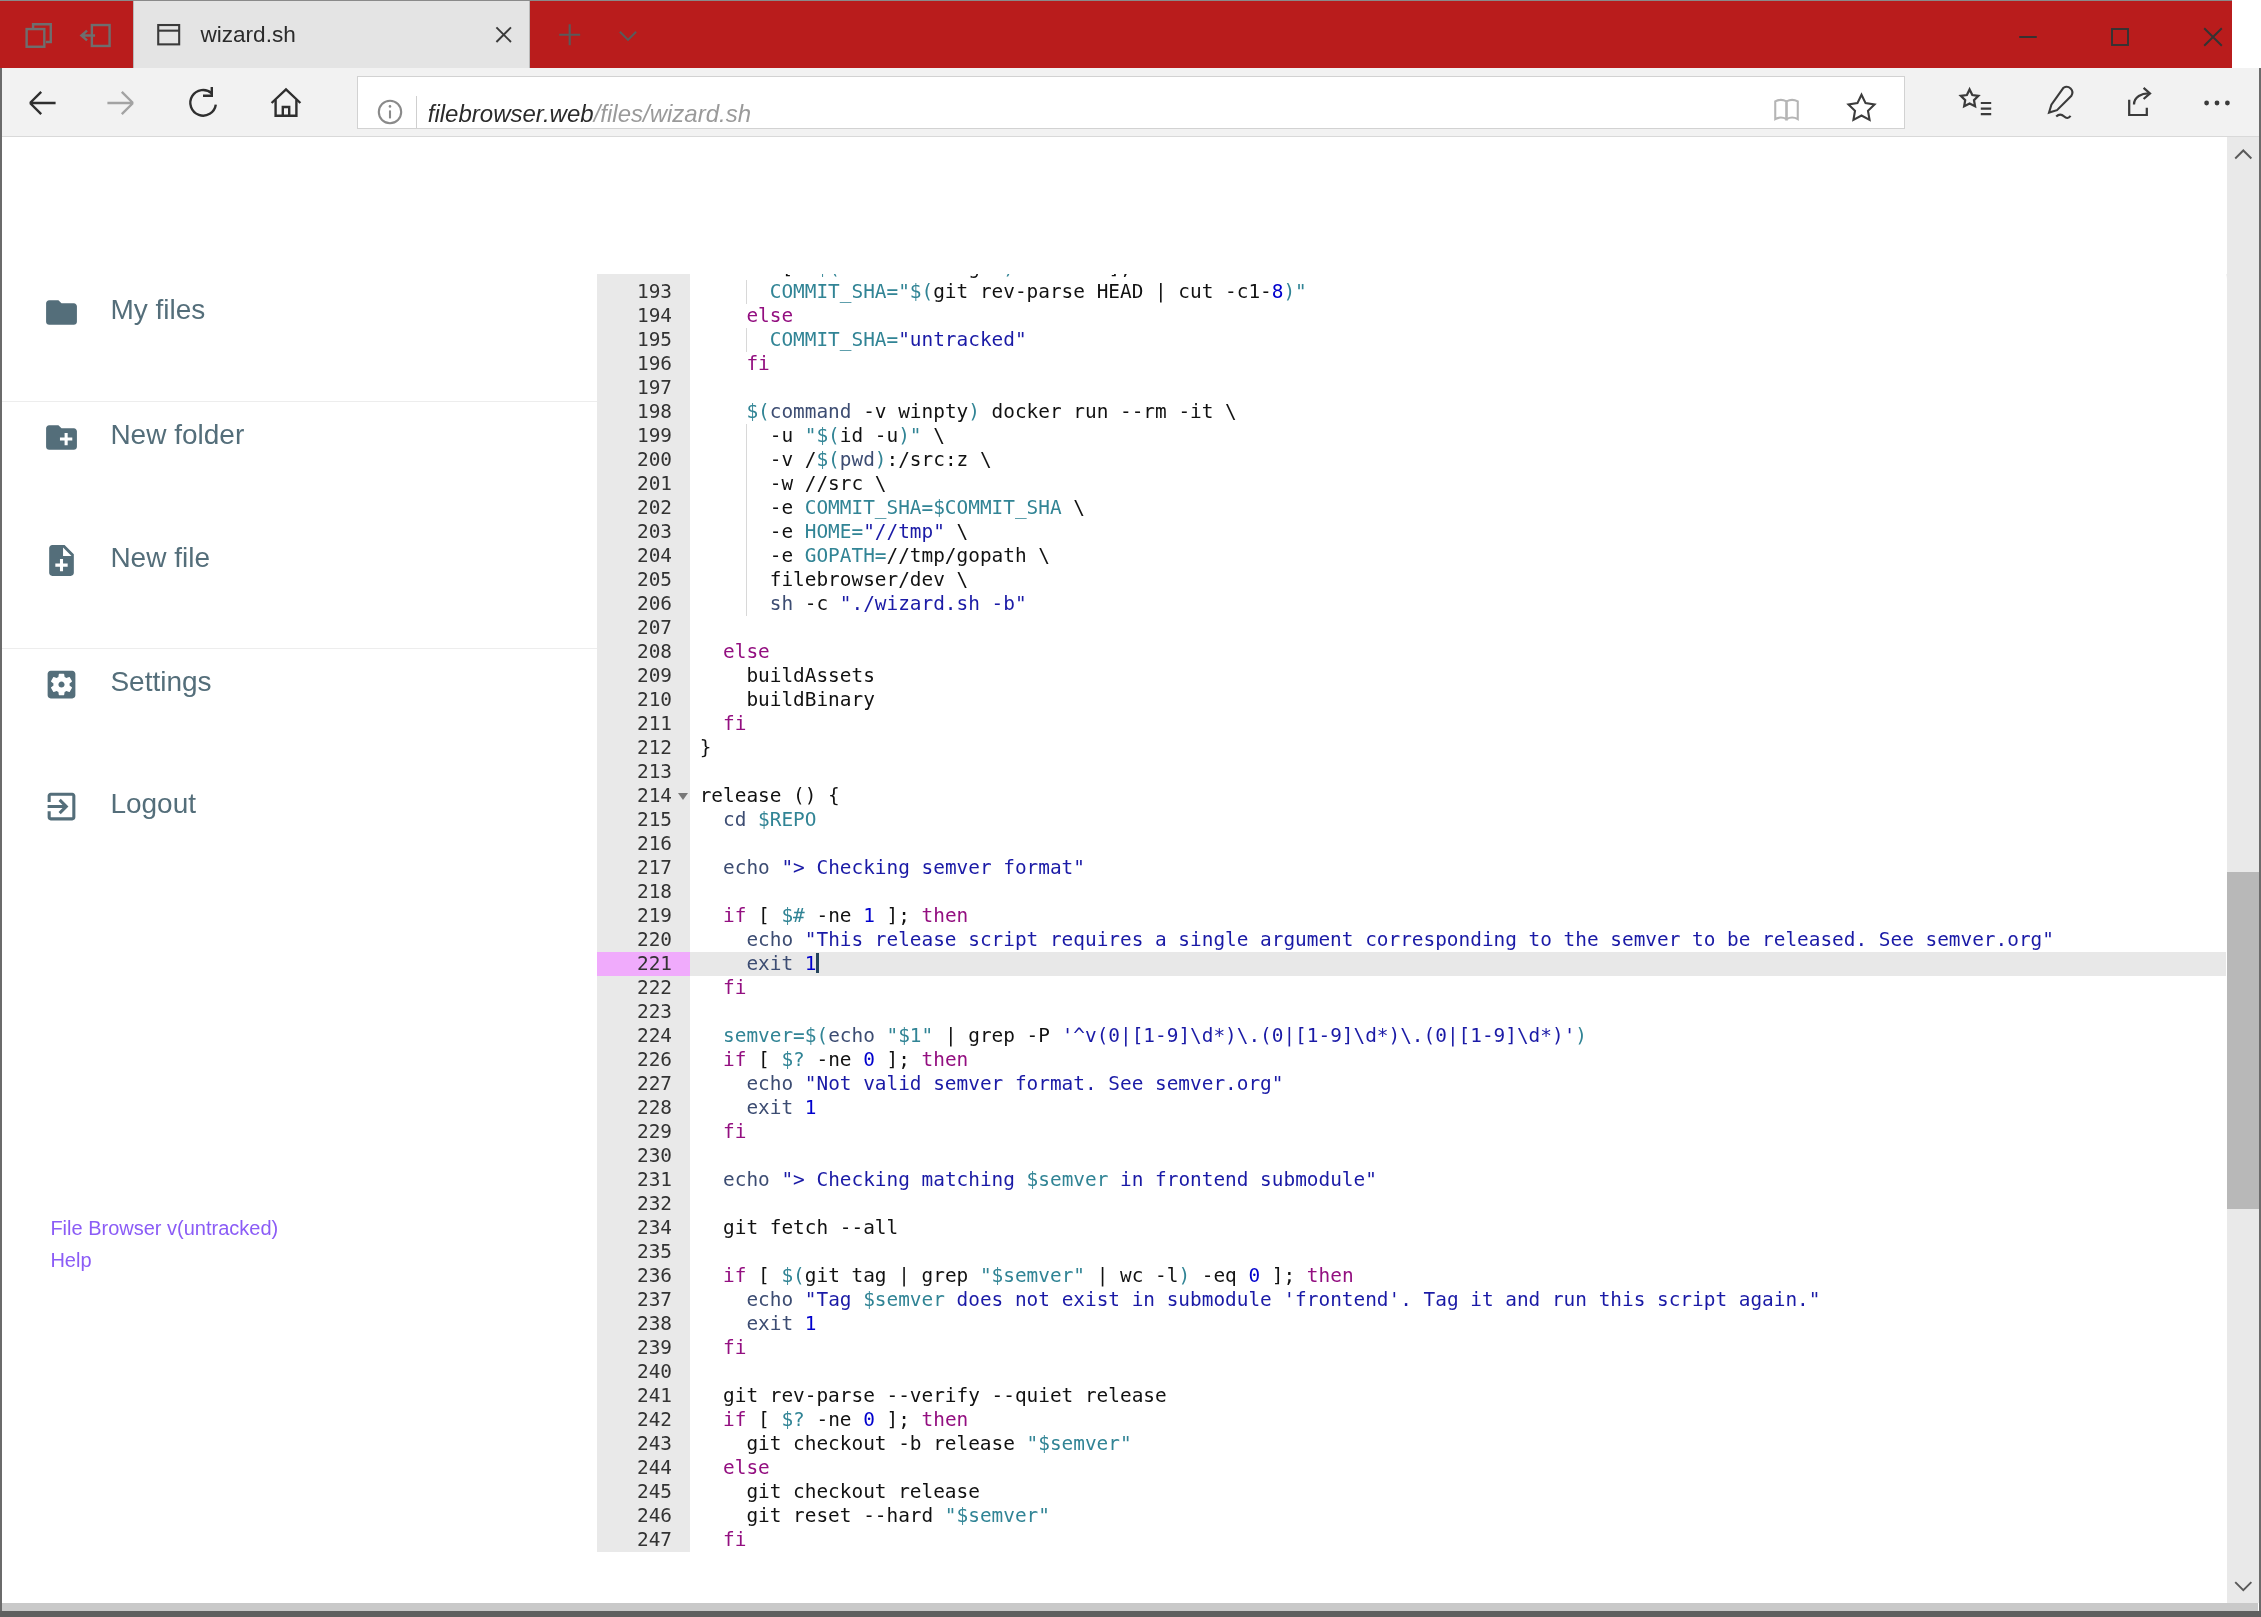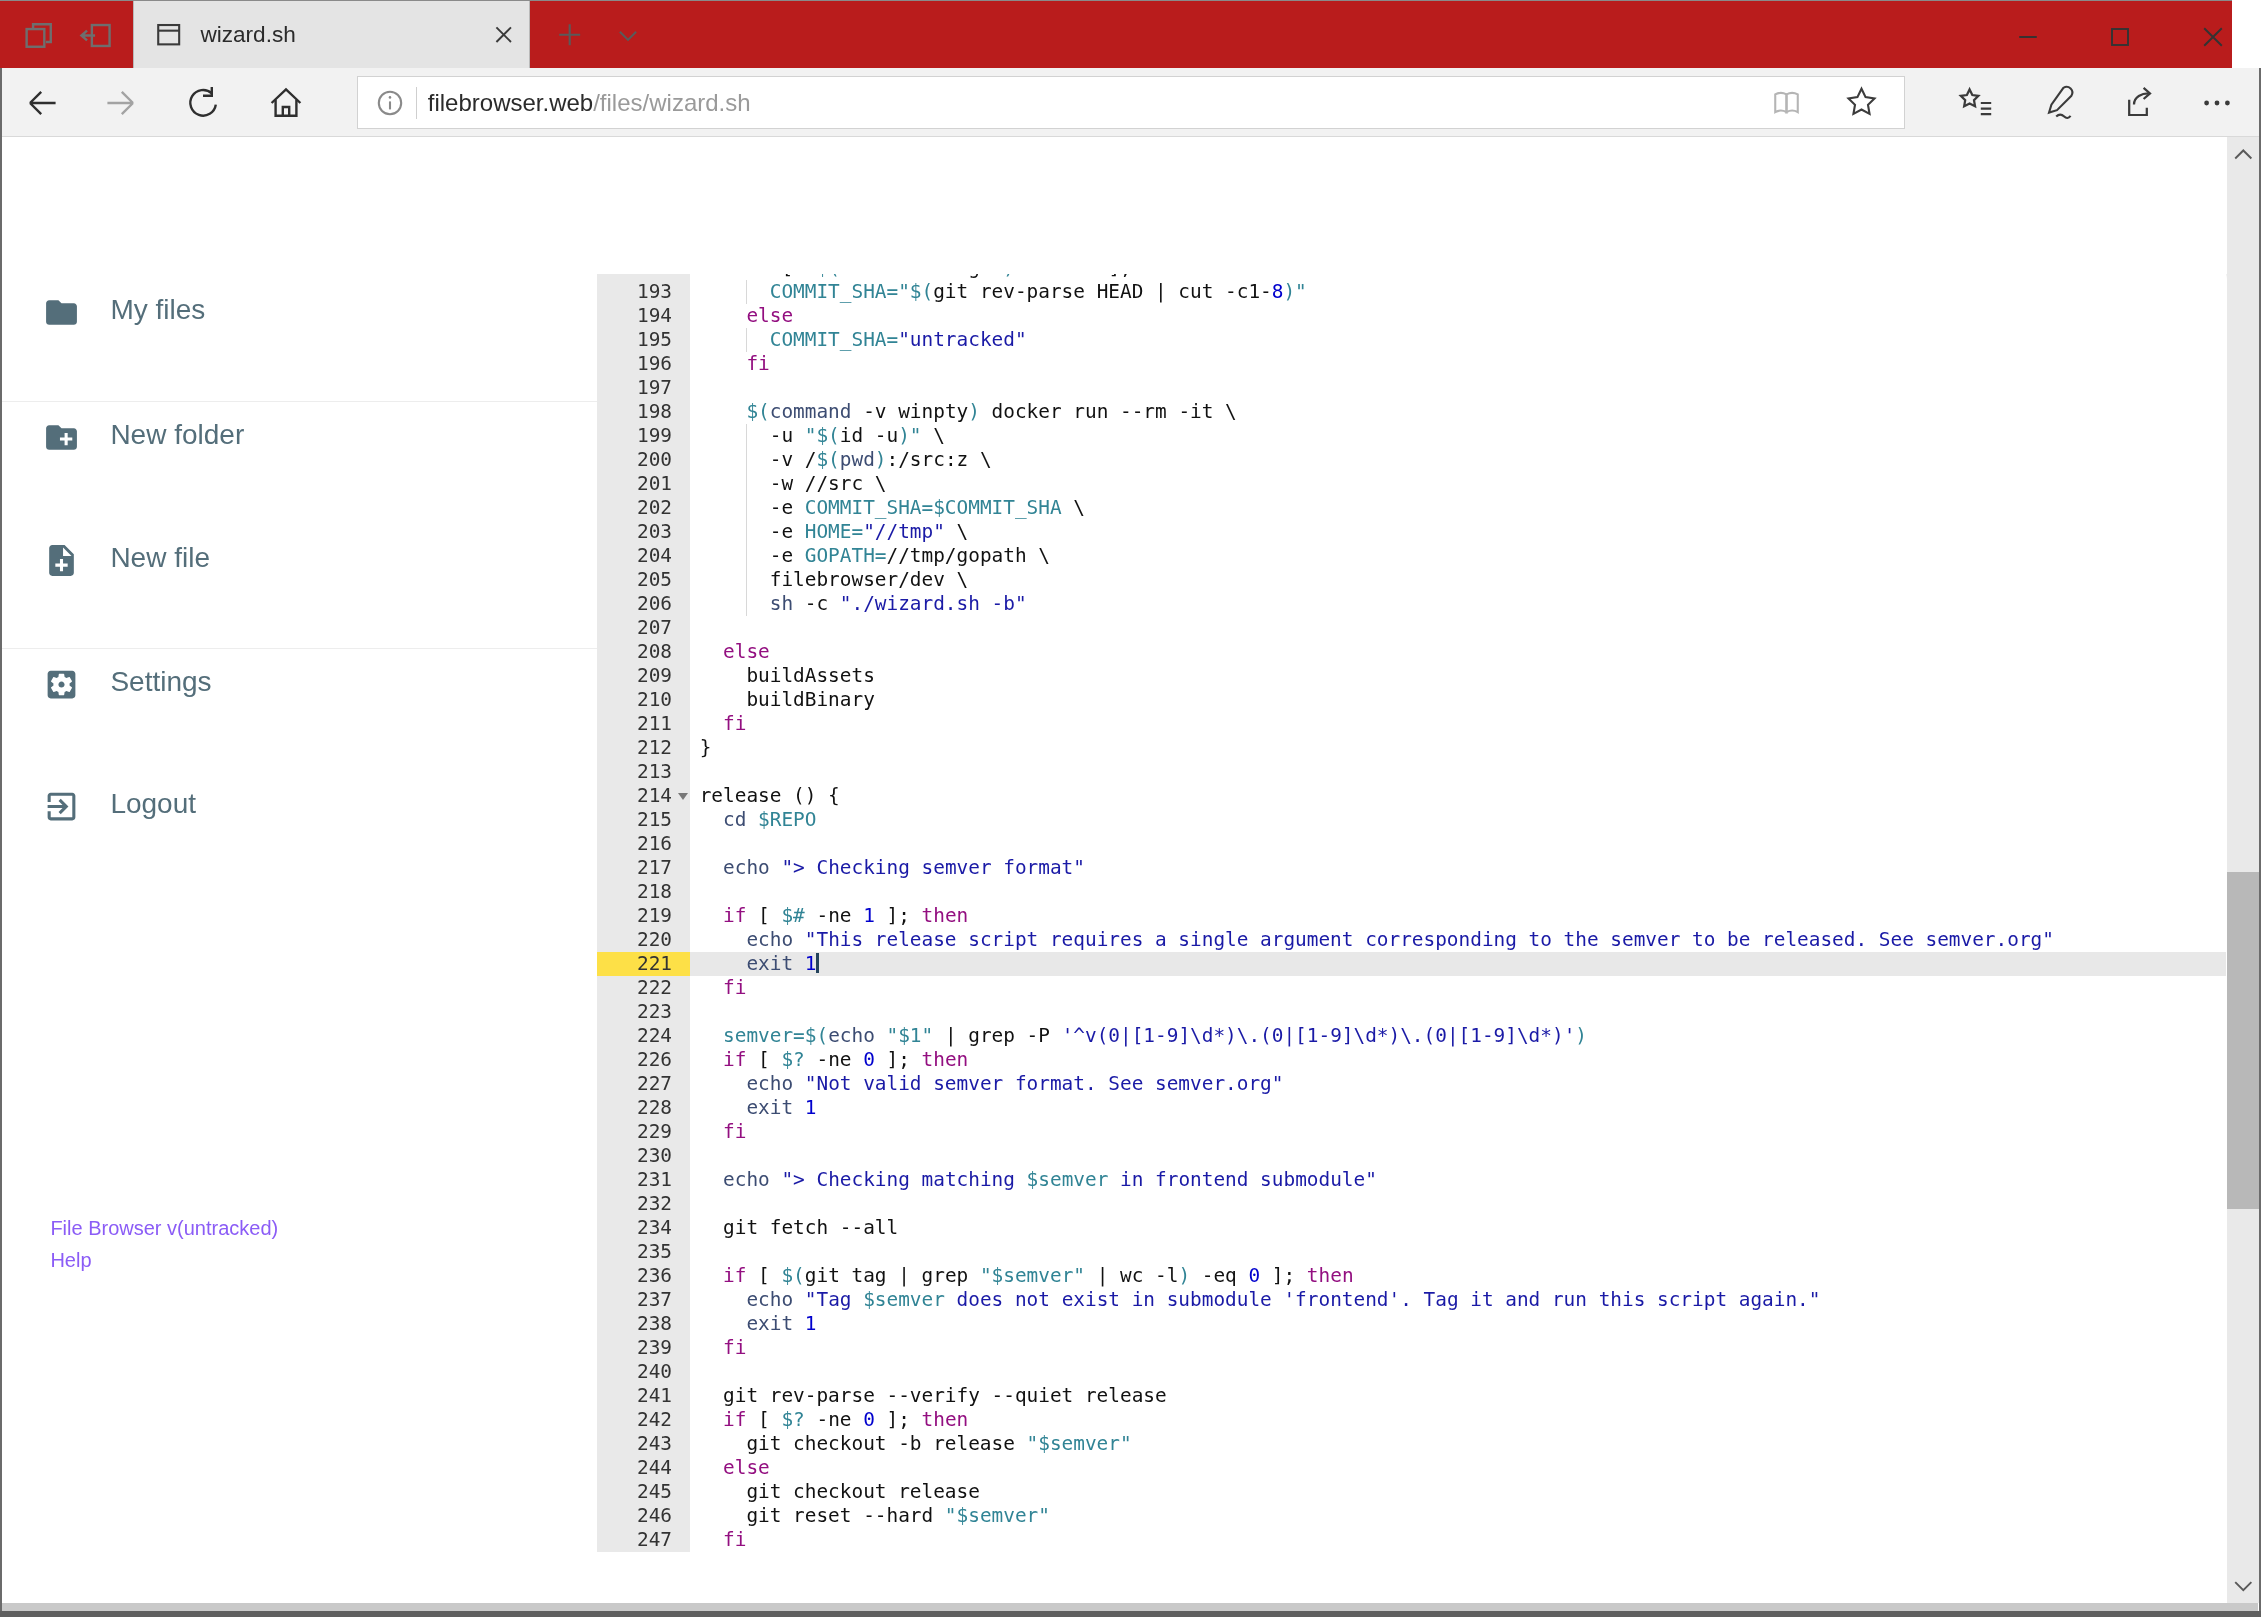--- a/index.html
+++ b/index.html
@@ -11,21 +11,21 @@
   #titlebar{left:0;top:0;width:2232px;height:68px;background:#b91c1c;border-top:0.8px solid #8a8a8a;box-sizing:border-box;}
   .tb-icon-btn{top:14.5px;width:42px;height:39px;display:flex;align-items:center;justify-content:center;}
   #tab{left:133px;top:0;width:397px;height:68px;background:#e4e4e4;display:flex;align-items:center;box-sizing:border-box;border-left:0.8px solid #b9b9b9;border-right:0.8px solid #b9b9b9;}
   #tab .favicon{margin-left:21px;flex:none;}
   #tab .title{margin-left:18px;font-size:22.6px;color:#2b2b2b;flex:1;white-space:nowrap;overflow:hidden;}
   #tab .close{margin-right:16px;flex:none;display:flex;}
   .winctl{top:21px;width:47px;height:29px;display:flex;align-items:center;justify-content:center;}
 
   #toolbar{left:0;top:68px;width:2261px;height:69px;background:#f2f2f2;border-bottom:0.8px solid #dadada;box-sizing:border-box;}
   .nav-btn{top:11.3px;width:48px;height:47px;display:flex;align-items:center;justify-content:center;}
-  #addressbar{left:357px;top:8px;width:1548px;height:53px;background:#fff;border:0.8px solid #d2d2d2;box-sizing:border-box;display:flex;align-items:center;}
+  #addressbar{left:357px;top:8px;width:1548px;height:53px;background:#fff;border:0.8px solid #d2d2d2;box-sizing:border-box;display:flex;align-items:flex-end;font-style:italic;}
   #addressbar .divider{width:0.8px;height:32px;background:#cfcfcf;margin:0 11.3px 0 9.7px;}
   .url{font-size:24px;white-space:nowrap;}
   .url .host{color:#2b2b2b;}
   .url .path{color:#9a9a9a;}
   #addressbar .spacer{flex:1;}
 
   
   #appheader{left:2.4px;top:137px;width:2256px;height:137px;background:#fff;box-shadow:0 1.6px 3.2px rgba(0,0,0,.07);}
   #logo{left:31px;top:164px;width:85px;height:85px;}
   #searchbox{left:148px;top:171px;width:810px;height:86px;background:#f3f3f3;border-radius:6.5px;display:flex;align-items:center;}
@@ -40,21 +40,21 @@
   .side-item svg{margin-left:41px;flex:none;}
   .side-item .lbl{margin-left:30px;font-size:28px;color:#546e7a;}
   .side-div{position:absolute;left:0;width:595px;height:0;border-top:1.6px solid #ededed;}
   #side-footer{position:absolute;left:48px;top:938px;font-size:20px;color:#8b5cf6;line-height:32px;}
 
   
   #editor{left:597px;top:274px;width:1629px;height:1329px;background:#fff;overflow:hidden;}
   #code-scroll{margin-top:-18px;}
   .crow{display:flex;height:24px;line-height:24px;font-family:"DejaVu Sans Mono",monospace;font-size:19.4px;white-space:pre;}
   .gut{width:93px;flex:none;background:#e9e9e9;color:#333;text-align:right;padding-right:18px;box-sizing:border-box;position:relative;}
-  .crow.active .gut{background:#fde047;}
+  .crow.active .gut{background:#f0abfc;}
   .cline{flex:1;padding-left:9.7px;position:relative;}
   .crow.active .cline{background:#e8e8e8;}
   .iguide{position:absolute;left:56px;top:0;bottom:0;border-left:0.8px solid #d8d8d8;}
   .caret{display:inline-block;width:2.4px;height:20px;background:#24435c;vertical-align:-3.2px;}
   .fold{position:absolute;right:1.6px;top:9px;width:0;height:0;border:5.7px solid transparent;border-top:7.3px solid #787878;}
   .tok-d{color:#111;}
   .tok-k{color:#930f80;}
   .tok-v{color:#318495;}
   .tok-s{color:#1a1aa6;}
   .tok-n{color:#0000cd;}

